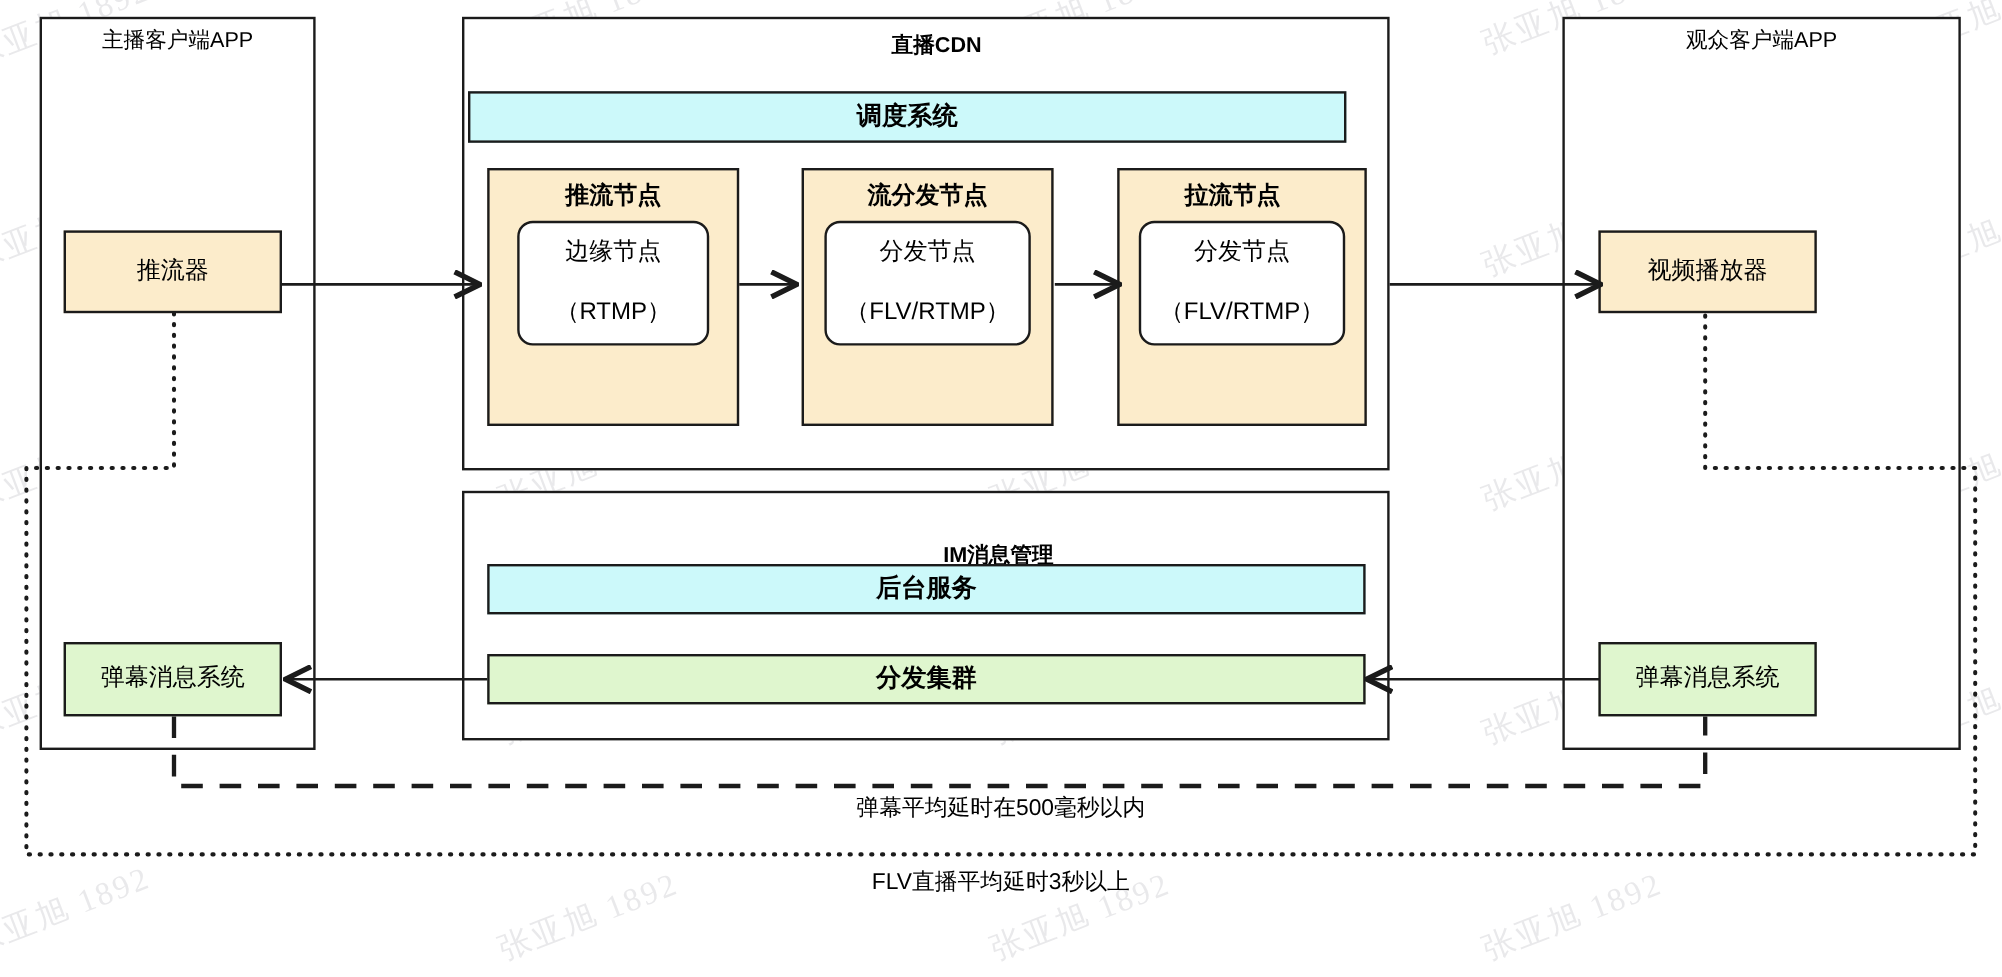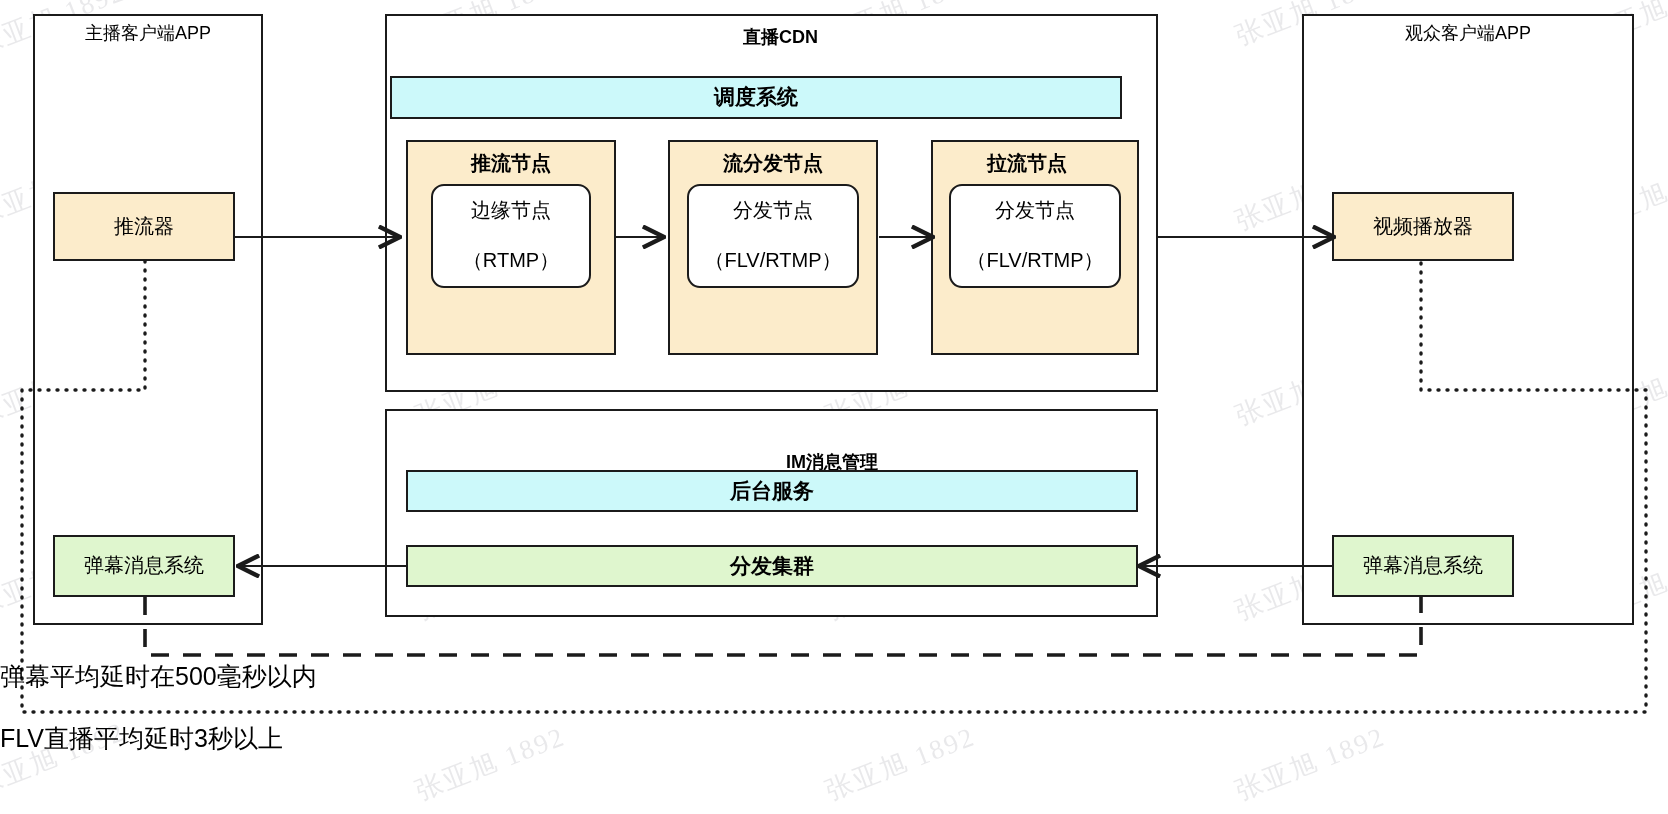--- a/index.html
+++ b/index.html
@@ -88,22 +88,23 @@
   
   svg#wires{
     position:absolute;inset:0;
     width:1668px;height:814px;
     z-index:13;
     overflow:visible;
   }
   .cap{
     position:absolute;
     z-index:20;
-    font-size:25px;
-    white-space:nowrap;
+    font-size:19px;
+    white-space:nowrap;
+    text-align:center;
   }
 </style>
 </head>
 <body>
 
 <div id="stage">
 
   <div id="watermarks">
     <div class="wm" style="left:-30px;  top:30px;">张亚旭 1892</div>
     <div class="wm" style="left:410px;  top:20px;">张亚旭 1892</div>

